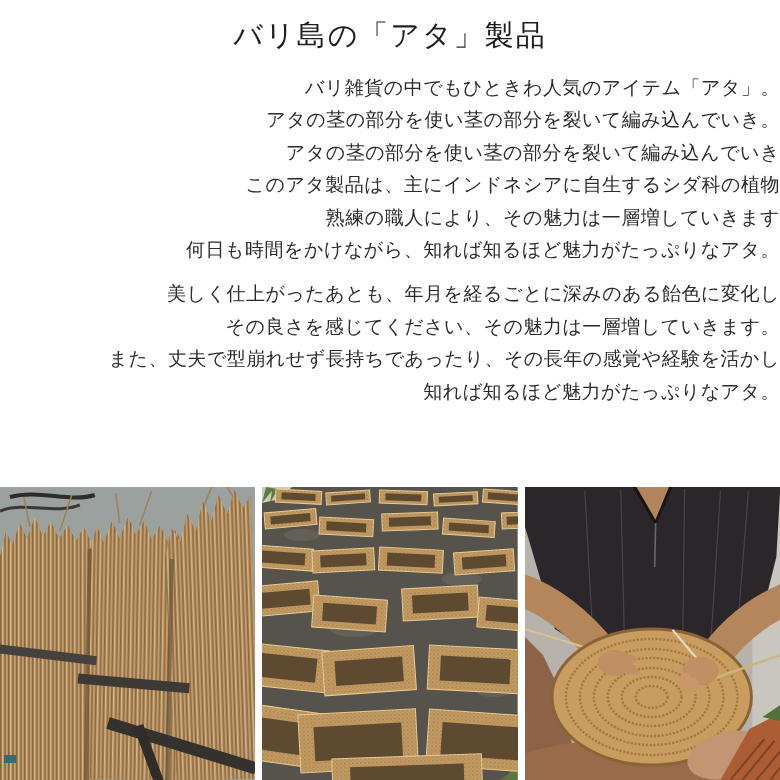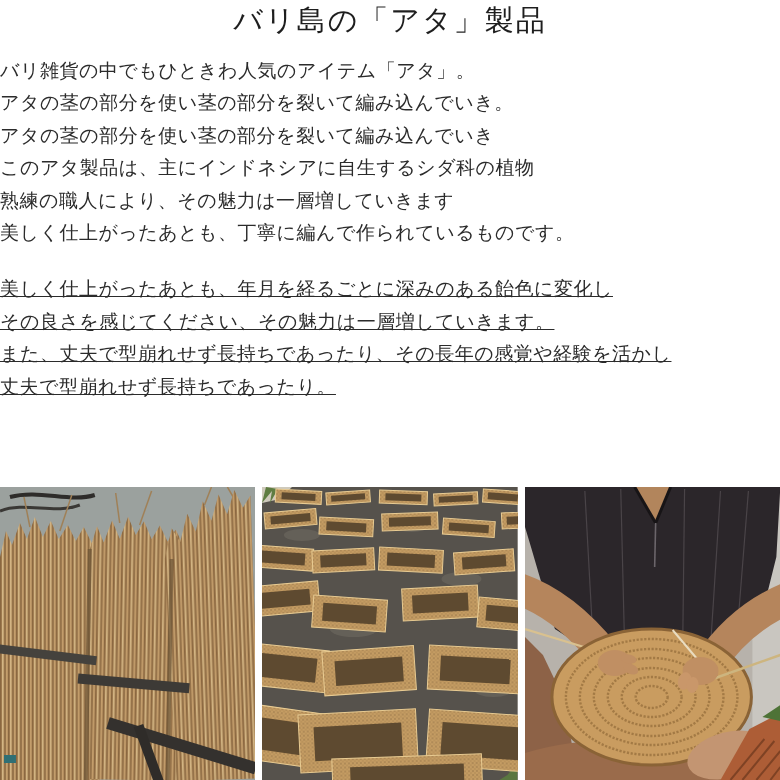--- a/index.html
+++ b/index.html
@@ -2,28 +2,28 @@
 <html><head>
 <meta charset="utf-8">
 <style>
   html,body{margin:0;padding:0;}
   body{
     width:780px;height:780px;background:#ffffff;overflow:hidden;position:relative;
     font-family:"Liberation Sans","DejaVu Sans",sans-serif;color:#2b2b2b;
     -webkit-font-smoothing:antialiased;
   }
   .page-title{
-    margin:1px;text-align:center;
+    margin:16px;text-align:center;
     font-size:29px;font-weight:500;letter-spacing:2px;color:#1e1e1e;
   }
   .para{
-    text-align:left;font-size:19px;line-height:32.4px;letter-spacing:0.5px;color:#2b2b2b;
+    text-align:right;font-size:19px;line-height:32.4px;letter-spacing:0.5px;color:#2b2b2b;
   }
   .para-intro{margin-top:14px;}
-  .para-detail{margin-top:24px;text-decoration:underline;}
+  .para-detail{margin-top:12px;}
   .text-line{white-space:nowrap;}
   .photo-row{
     position:absolute;left:0;top:487px;width:780px;height:293px;
     display:flex;gap:7px;
   }
   .photo{margin:0;flex:1 1 0;height:293px;overflow:hidden;background:#a9a59e;}
   .photo svg{width:100%;height:100%;display:block;}
 </style>
 </head>
 <body>
@@ -31,28 +31,28 @@
 <div>
 
   <h1 class="page-title">バリ島の「アタ」製品</h1>
 
   <div class="para para-intro">
     <div class="text-line">バリ雑貨の中でもひときわ人気のアイテム「アタ」。</div>
     <div class="text-line">アタの茎の部分を使い茎の部分を裂いて編み込んでいき。</div>
     <div class="text-line">アタの茎の部分を使い茎の部分を裂いて編み込んでいき</div>
     <div class="text-line">このアタ製品は、主にインドネシアに自生するシダ科の植物</div>
     <div class="text-line">熟練の職人により、その魅力は一層増していきます</div>
-    <div class="text-line">美しく仕上がったあとも、丁寧に編んで作られているものです。</div>
+    <div class="text-line">何日も時間をかけながら、知れば知るほど魅力がたっぷりなアタ。</div>
   </div>
 
   <div class="para para-detail">
     <div class="text-line">美しく仕上がったあとも、年月を経るごとに深みのある飴色に変化し</div>
     <div class="text-line">その良さを感じてください、その魅力は一層増していきます。</div>
     <div class="text-line">また、丈夫で型崩れせず長持ちであったり、その長年の感覚や経験を活かし</div>
-    <div class="text-line">丈夫で型崩れせず長持ちであったり。</div>
+    <div class="text-line">知れば知るほど魅力がたっぷりなアタ。</div>
   </div>
 
   <div class="photo-row">
 
     <figure class="photo">
       <svg viewBox="0 0 256 293" preserveAspectRatio="none">
         <defs>
           <pattern id="strands" width="8" height="60" patternUnits="userSpaceOnUse">
             <rect width="8" height="60" fill="#b08b5c"></rect>
             <rect x="0" width="1.5" height="60" fill="#8a6740"></rect>

